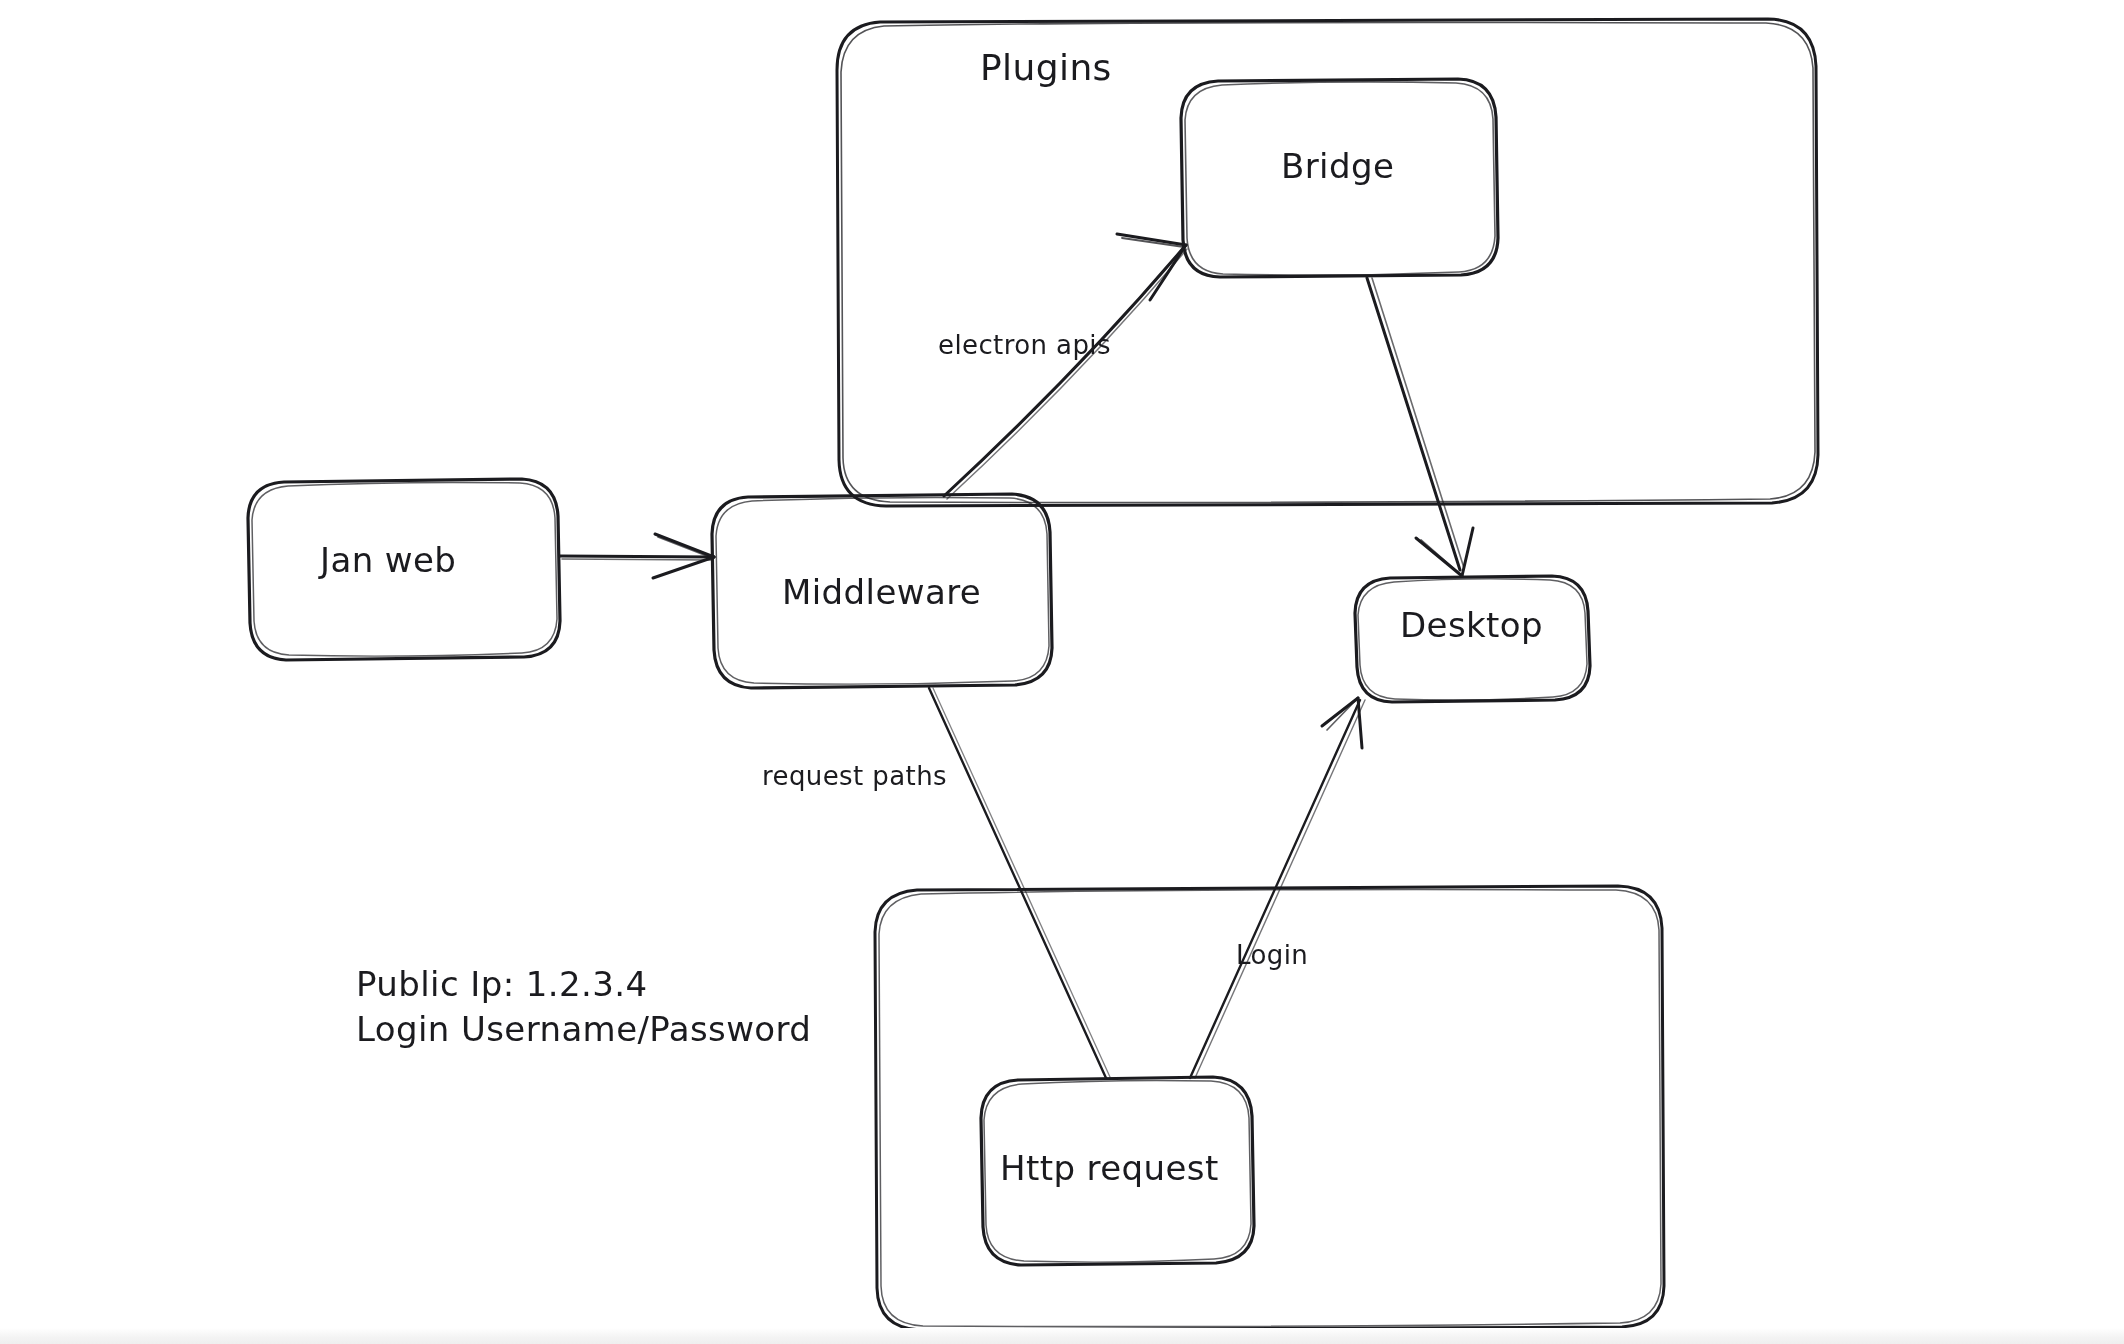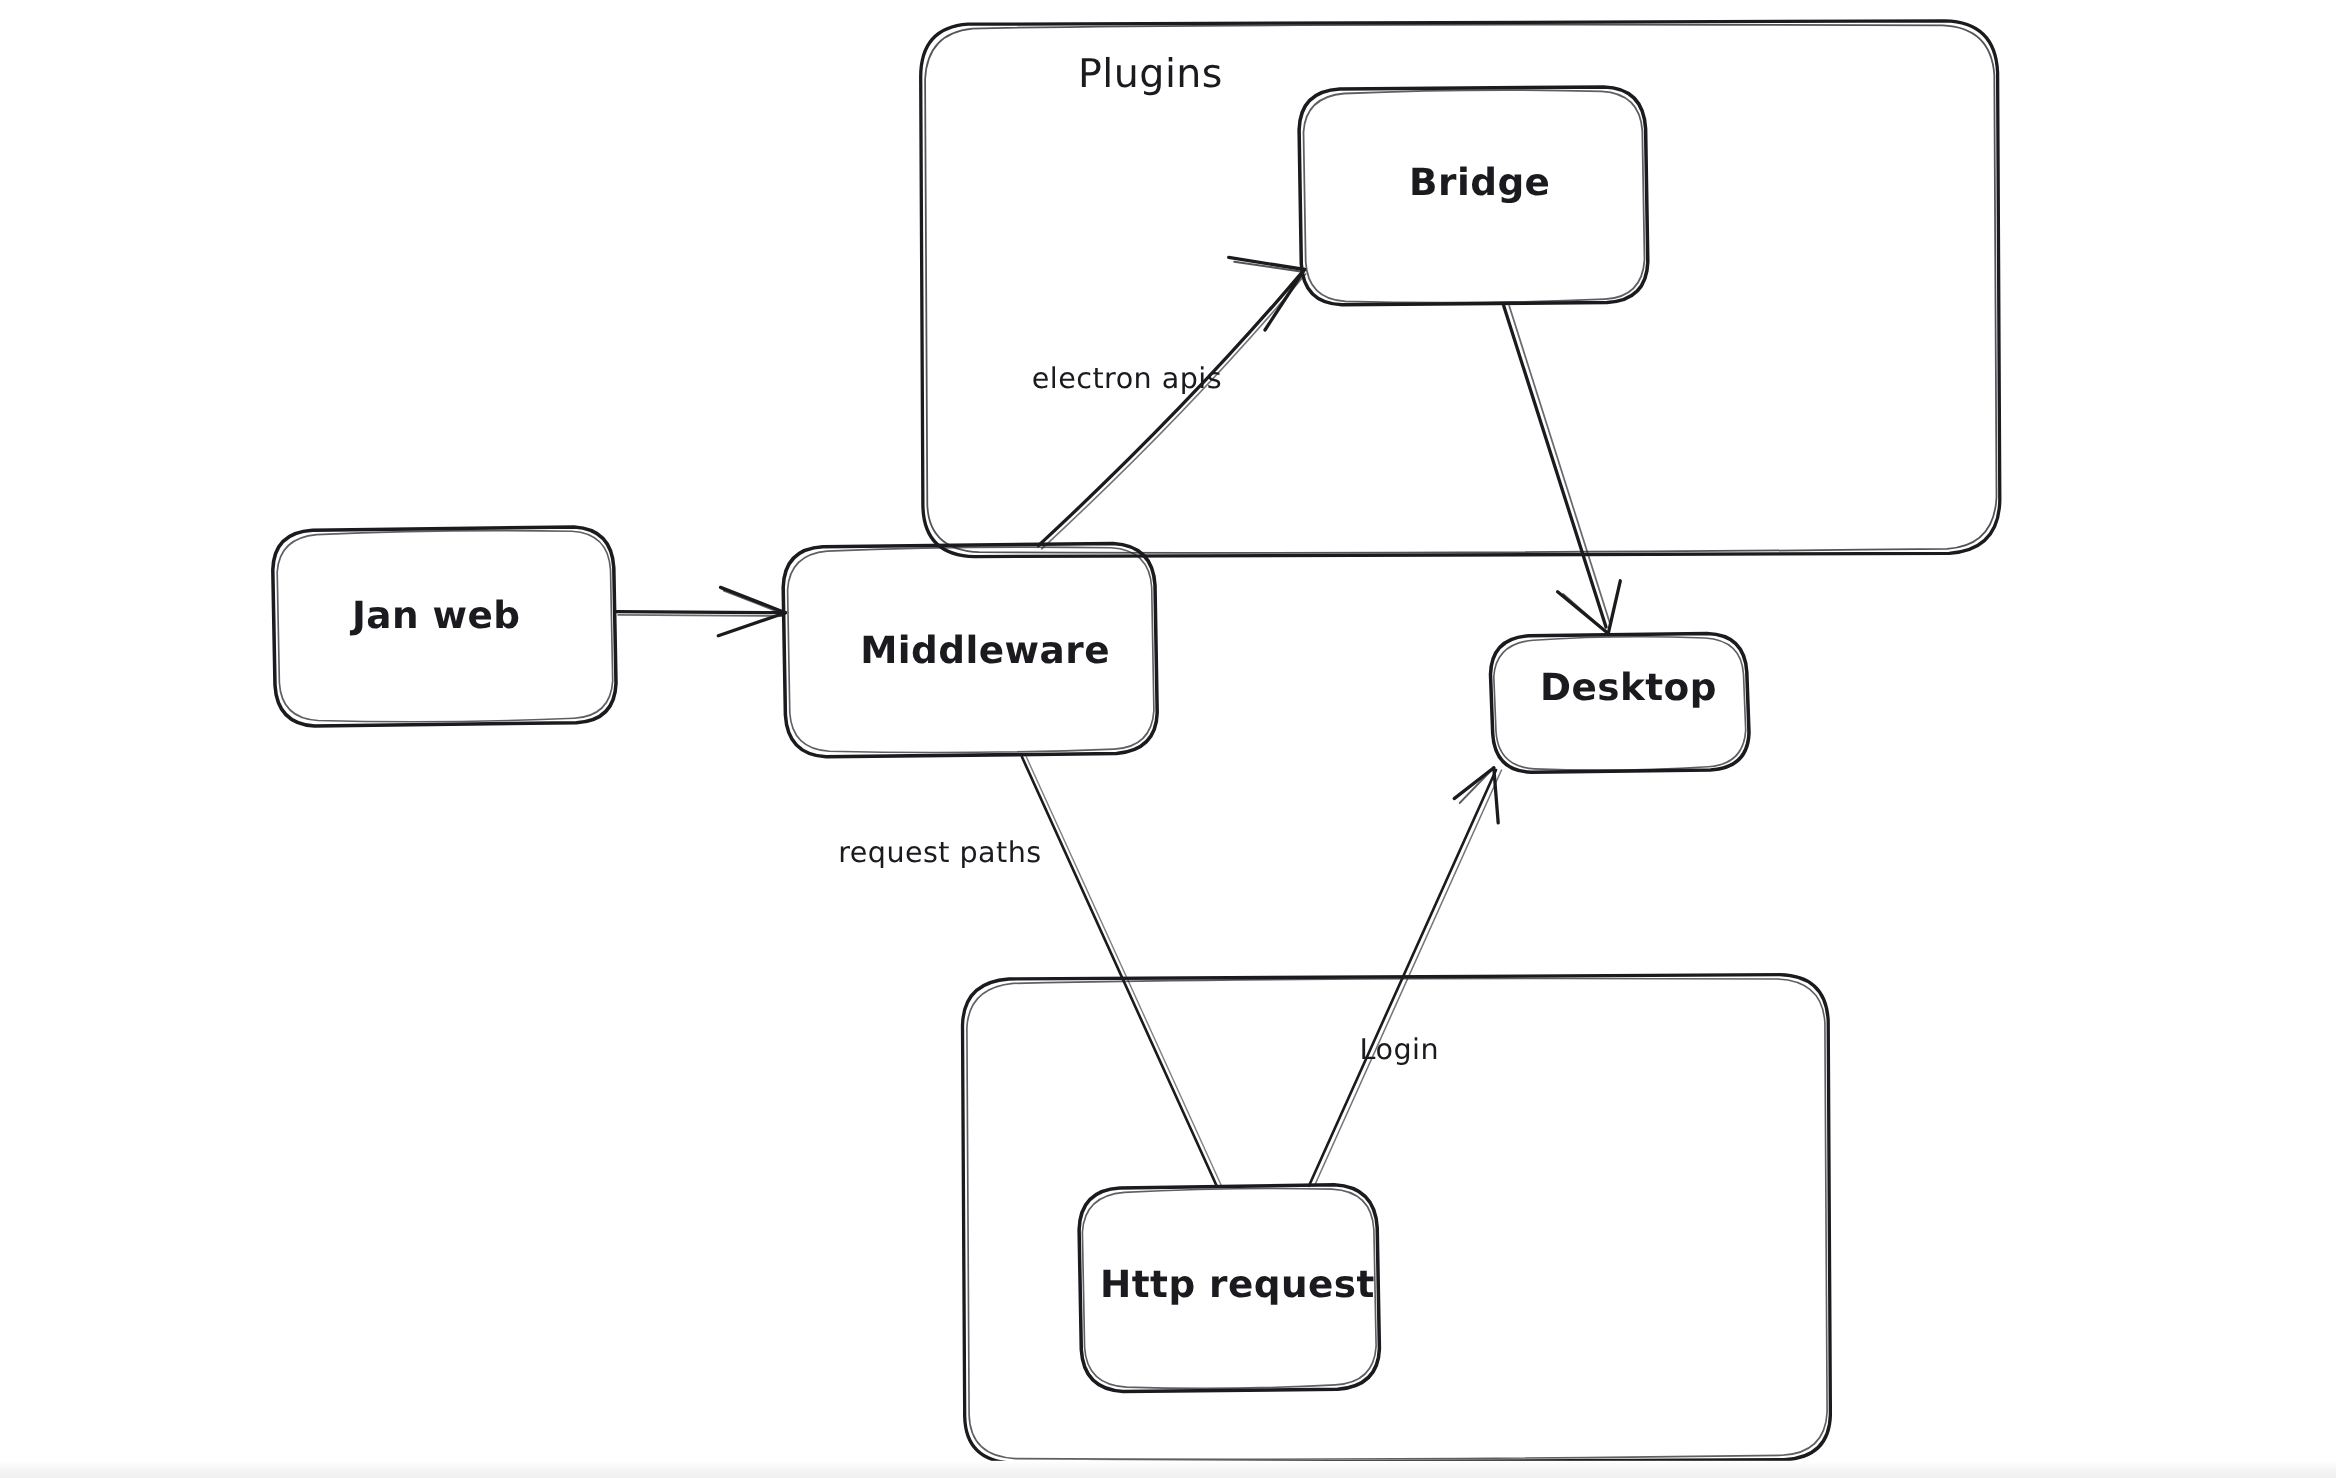--- a/index.html
+++ b/index.html
@@ -52,21 +52,21 @@
     position: absolute;
     font-family: "DejaVu Sans", sans-serif;
     color: #1b1b1f;
     white-space: nowrap;
     letter-spacing: 0.4px;
     transform-origin: left top;
     -webkit-font-smoothing: antialiased;
   }
   .node-label {
     font-size: 34px;
-    font-weight: 700;
+    font-weight: 400;
   }
   .container-label {
     font-size: 36px;
     font-weight: 400;
   }
   .edge-label {
     font-size: 26px;
     font-weight: 400;
   }
   .note-text {
@@ -176,16 +176,20 @@
   <div class="hand-text node-label" style="left:1400px; top:605px;">Desktop</div>
 
   <div class="hand-text node-label" style="left:1000px; top:1148px;">Http request</div>
 
   <div class="hand-text edge-label" style="left:938px; top:330px;">electron apis</div>
 
   <div class="hand-text edge-label" style="left:762px; top:761px;">request paths</div>
 
   <div class="hand-text edge-label" style="left:1236px; top:940px;">Login</div>
 
+  <div class="hand-text note-text" style="left:356px; top:962px;">
+    <span class="note-line">Public Ip: 1.2.3.4</span>
+    <span class="note-line">Login Username/Password</span>
+  </div>
 
   <div class="bottom-fade"></div>
 
 </div>
 
 </body></html>

